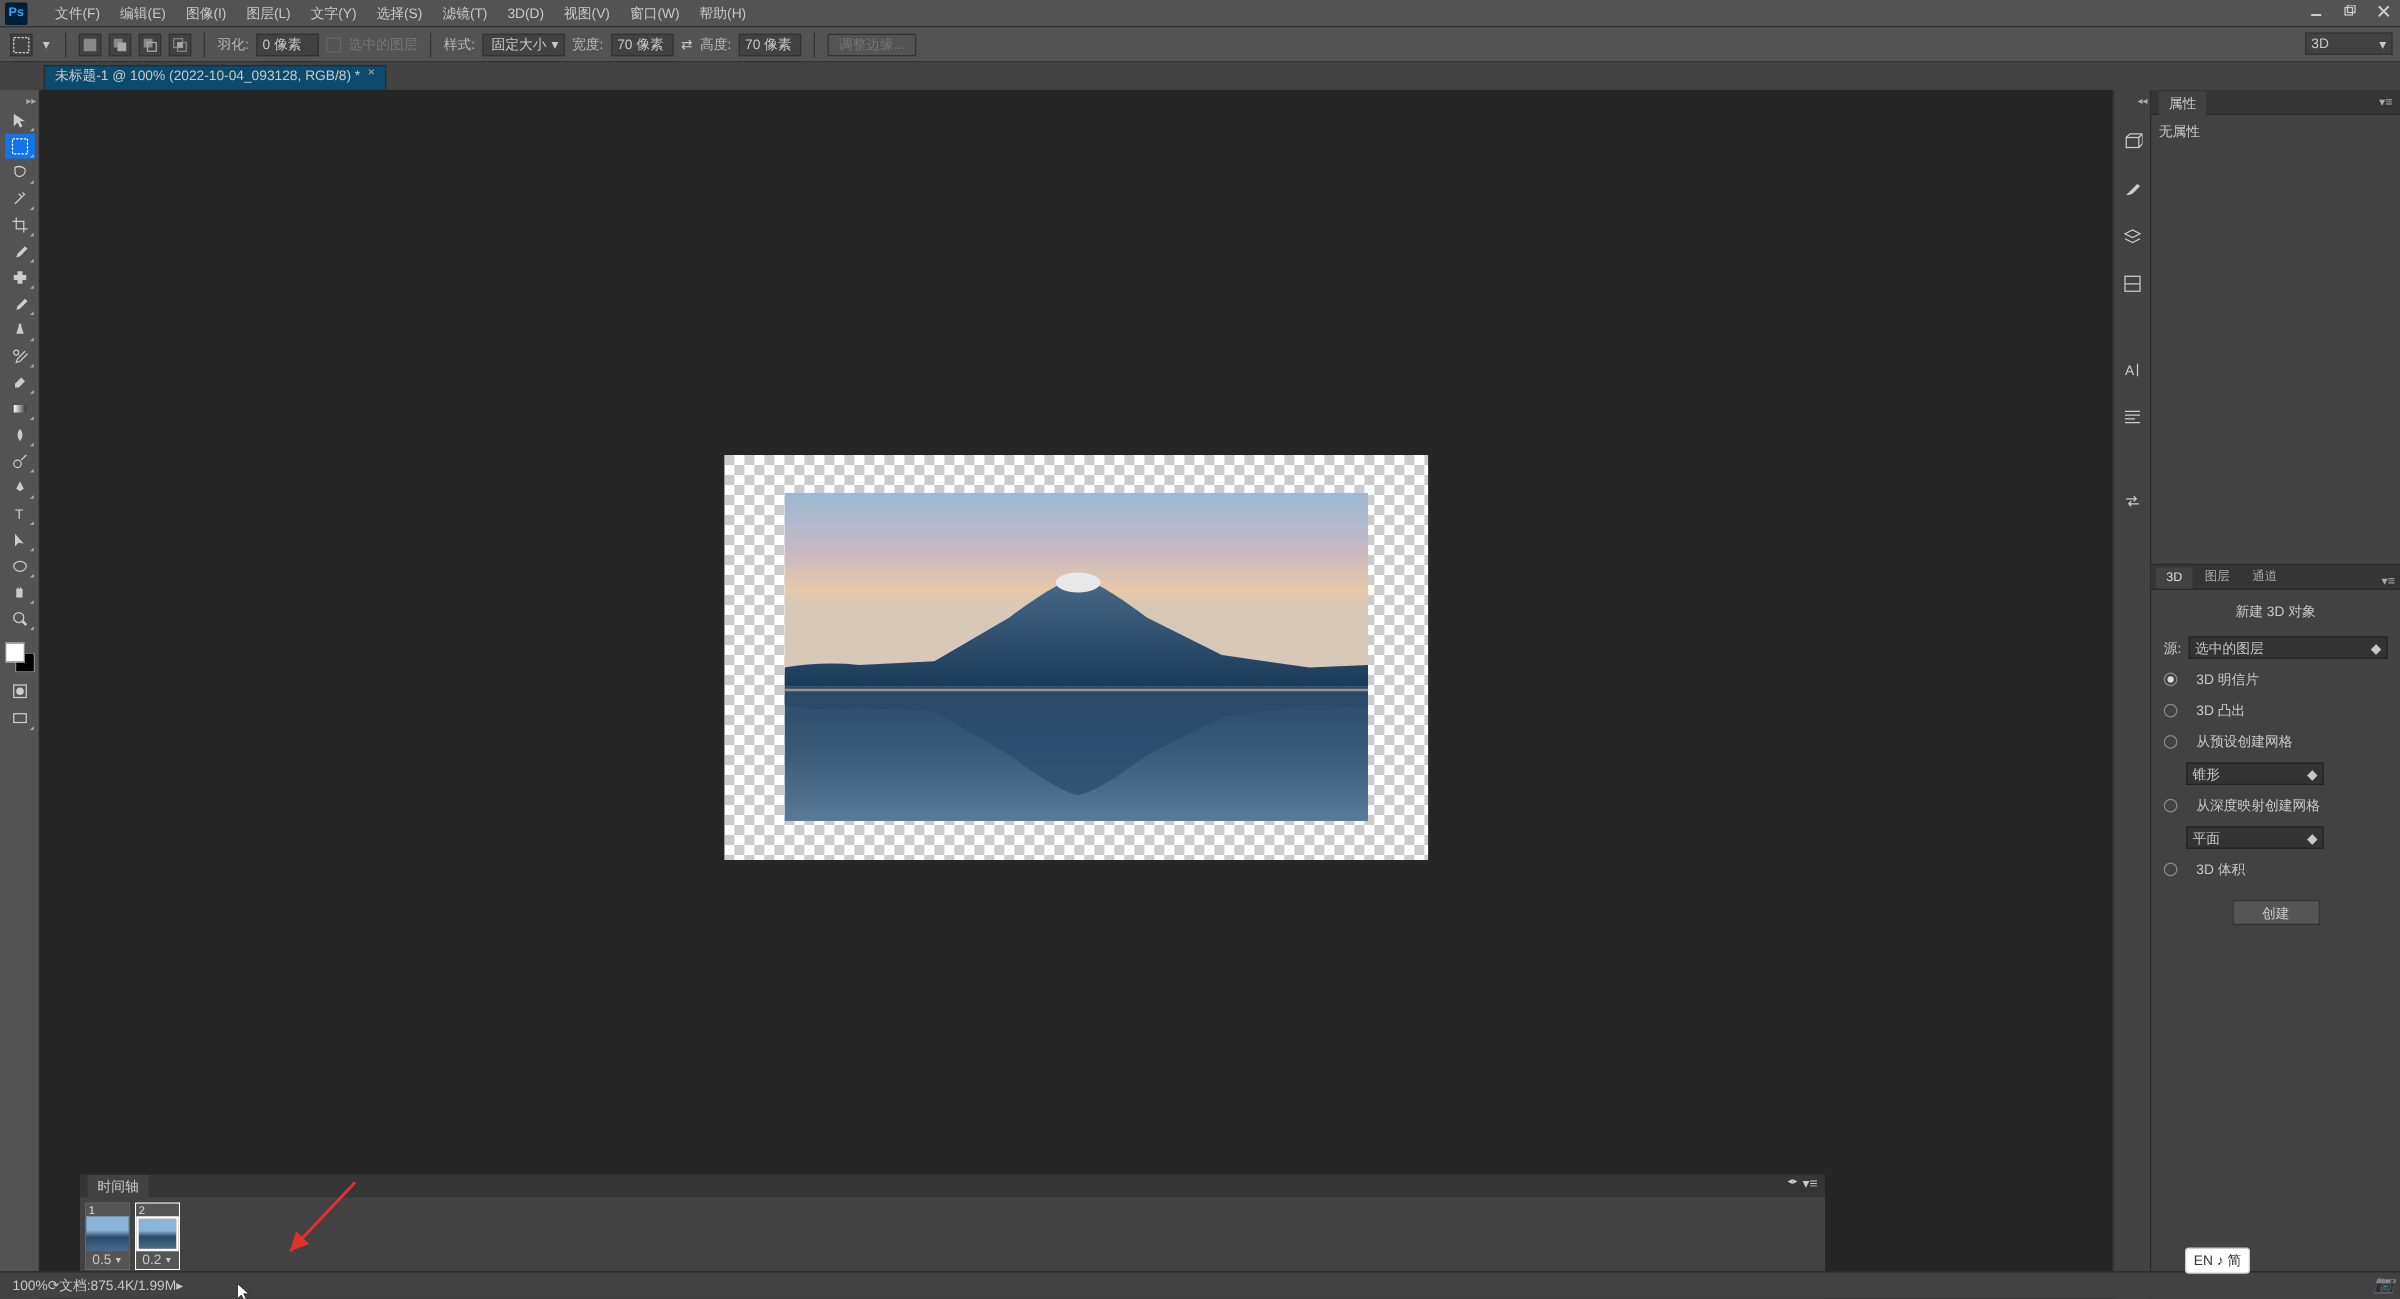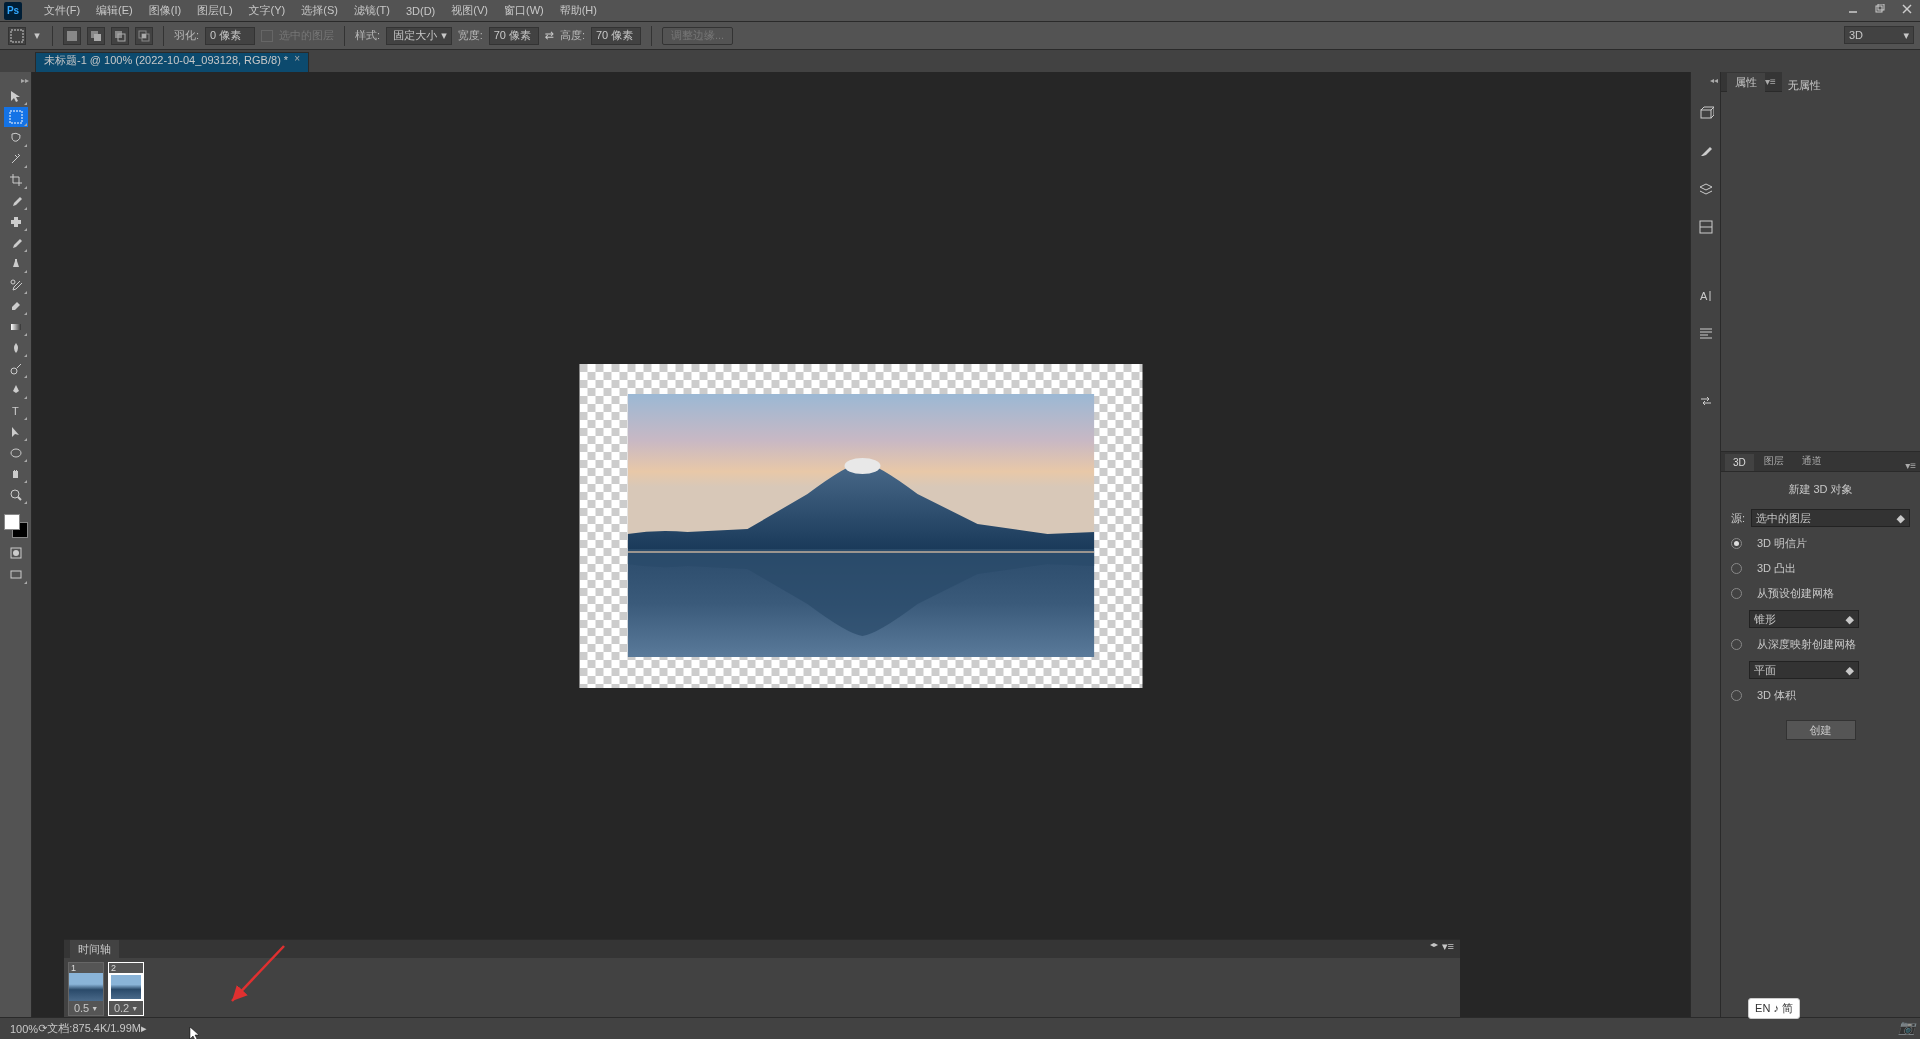--- a/index.html
+++ b/index.html
@@ -34,21 +34,21 @@
 .canvas-area{flex:1;background:#262626;position:relative;overflow:hidden}
 .canvas-wrap{position:absolute;left:50%;top:47%;transform:translate(-50%,-50%);width:563px;height:324px;background:#fff}
 .checker{width:100%;height:100%;background-image:repeating-conic-gradient(#fff 0 25%,#ccc 0 50%);background-size:16px 16px}
 .photo{position:absolute;left:48px;top:30px;width:467px;height:263px;overflow:hidden}
 .right-iconbar{width:30px;background:#424242;border-left:1px solid #2a2a2a;display:flex;flex-direction:column;align-items:center;padding-top:4px;gap:18px}
 .right-iconbar .ricon{width:20px;height:20px;display:flex;align-items:center;justify-content:center;cursor:pointer}
 .panels{width:200px;background:#424242;border-left:1px solid #2a2a2a;display:flex;flex-direction:column}
 .panel-header{height:20px;background:#353535;display:flex;align-items:center;padding:0 6px;font-size:10px;border-bottom:1px solid #2a2a2a;justify-content:space-between}
 .panel-tab-active{background:#424242;padding:2px 8px;margin-bottom:-1px}
 .panel-body{flex:1;padding:6px;font-size:10px}
-.prop-panel{height:380px;border-bottom:1px solid #2a2a2a;display:flex;flex-direction:row}
+.prop-panel{height:380px;border-bottom:1px solid #2a2a2a;display:flex;flex-direction:column}
 .threeD-panel{flex:1;display:flex;flex-direction:column}
 .panel-tabs{height:20px;background:#353535;display:flex;align-items:flex-end;padding:0 4px;gap:2px;border-bottom:1px solid #2a2a2a}
 .ptab{padding:3px 8px;font-size:10px;color:#aaa;cursor:pointer}
 .ptab.active{background:#424242;color:#ddd}
 .threeD-content{padding:10px;display:flex;flex-direction:column;gap:8px}
 .threeD-title{text-align:center;font-size:11px;margin-bottom:4px}
 .field-row{display:flex;align-items:center;gap:6px}
 .field-select{flex:1;background:#333;border:1px solid #222;height:18px;padding:0 4px;display:flex;align-items:center;justify-content:space-between}
 .radio-row{display:flex;align-items:center;gap:15px;padding:1px 0}
 .radio{width:11px;height:11px;border-radius:50%;border:1px solid #888;display:flex;align-items:center;justify-content:center}

